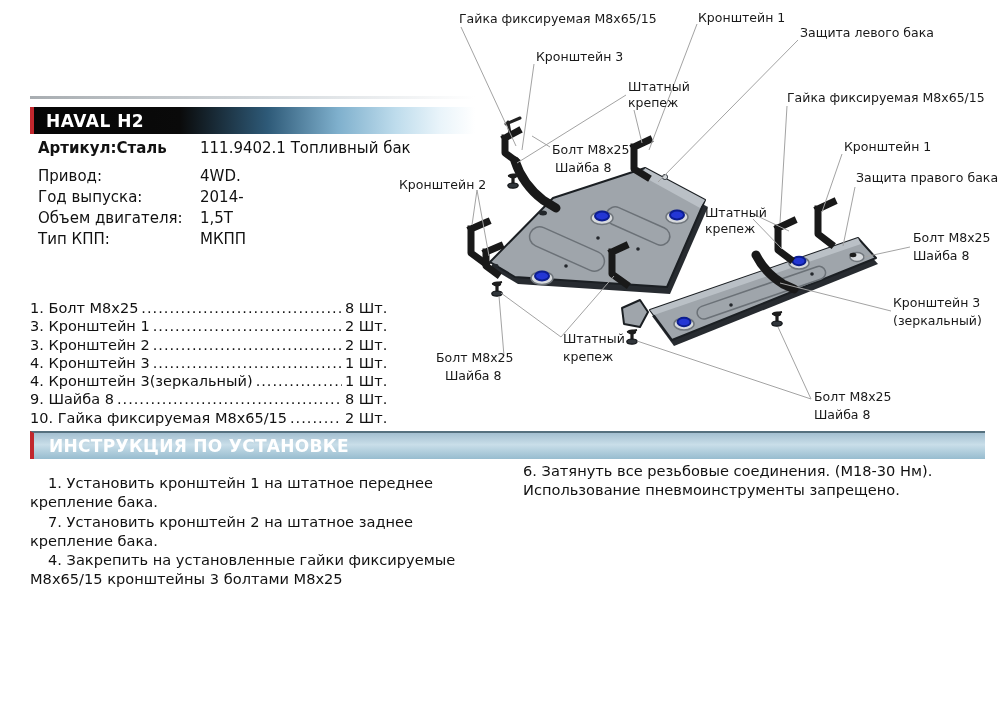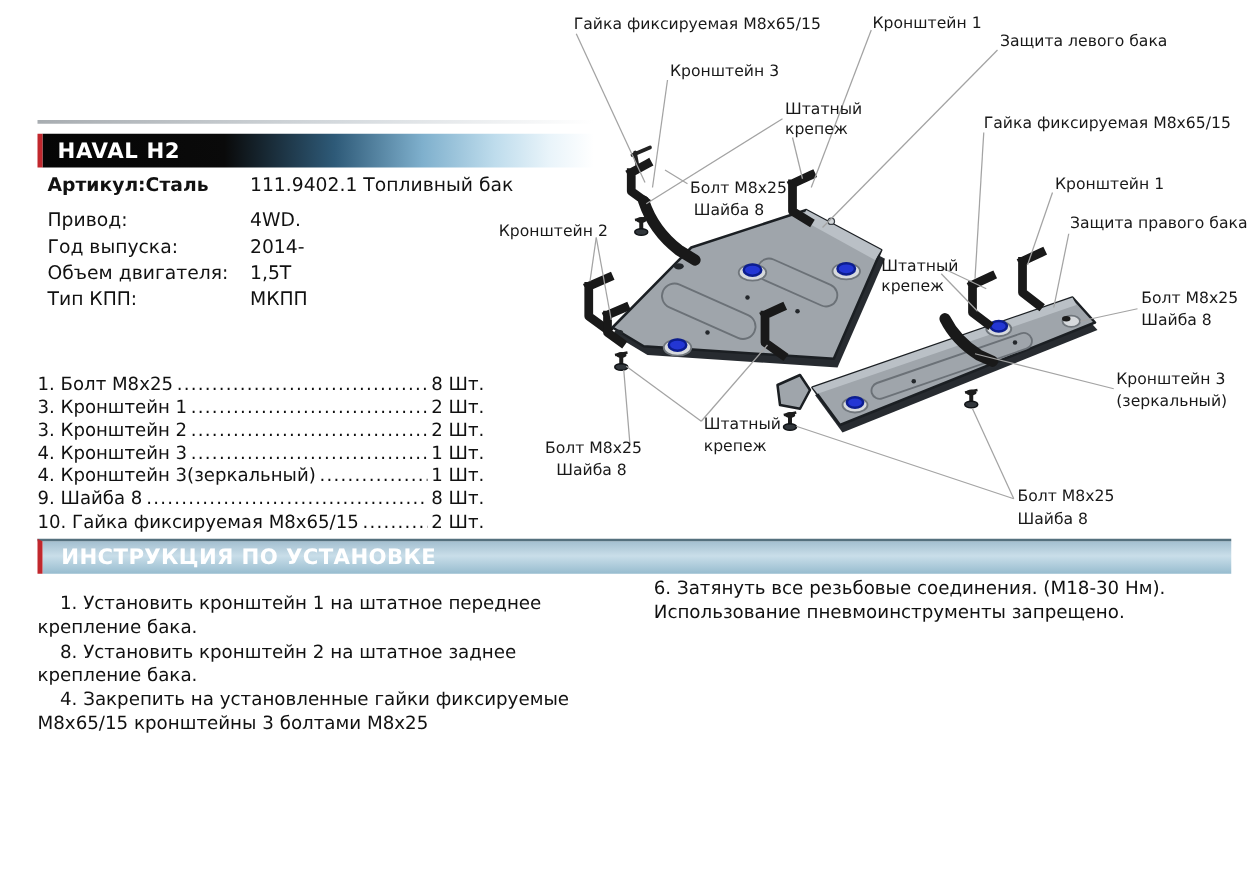--- a/index.html
+++ b/index.html
@@ -111,21 +111,21 @@
         <span class="pqty">2 Шт.</span>
       </div>
   </div>
 
   <div class="abs instrbar">
     <span>ИНСТРУКЦИЯ ПО УСТАНОВКЕ</span>
   </div>
 
   <div class="abs instrcol colL">
     <p>1. Установить кронштейн 1 на штатное переднее крепление бака.</p>
-    <p>8. Установить кронштейн 2 на штатное заднее крепление бака.</p>
+    <p>7. Установить кронштейн 2 на штатное заднее крепление бака.</p>
     <p>4. Закрепить на установленные гайки фиксируемые М8х65/15 кронштейны 3 болтами М8х25</p>
   </div>
   <div class="abs instrcol colR">
     <p>6. Затянуть все резьбовые соединения. (М18-30 Нм).</p>
     <p>Использование пневмоинструменты запрещено.</p>
   </div>
 
   <svg class="abs" style="left:0;top:0" width="1000" height="432" viewBox="0 0 1000 432">
     <defs>
       <g id="boltg">

